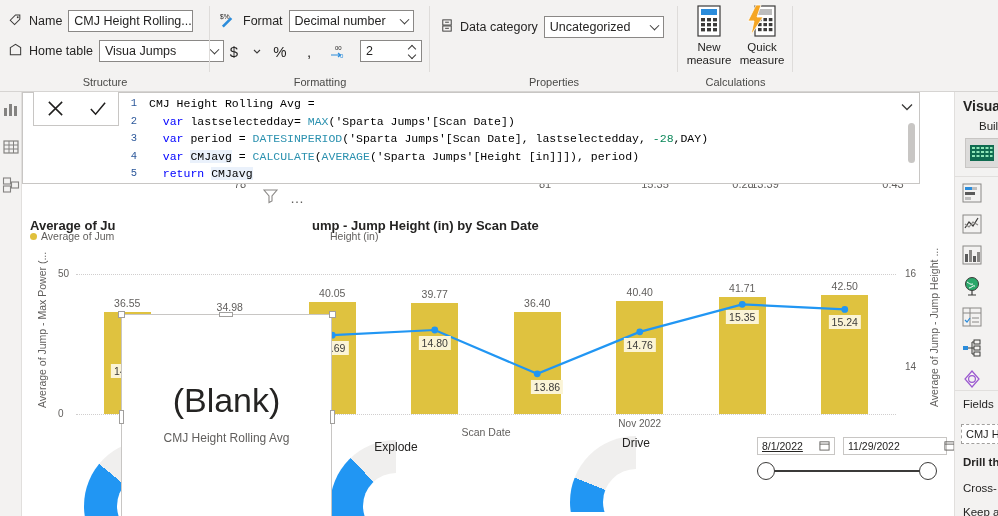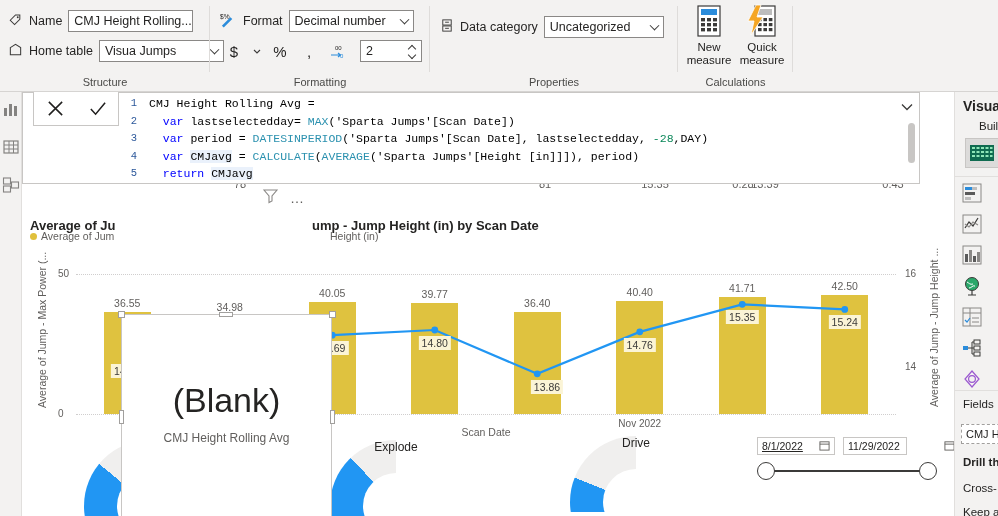--- a/index.html
+++ b/index.html
@@ -589,21 +589,21 @@
   <div id="dateslicer">
     <div class="dbox" style="left:0; width:78px;">
       <u>8/1/2022</u>
       <span style="margin-left:auto;">
         <svg width="11" height="11" viewBox="0 0 12 12">
             <rect x="1" y="2" width="10" height="9" fill="none" stroke="#605e5c" stroke-width="1"></rect>
             <path d="M1 4.5h10" stroke="#605e5c" stroke-width="1"></path>
           </svg>
       </span>
     </div>
-    <div class="dbox" style="left:86px; width:64px;gap:44px;">
+    <div class="dbox" style="left:86px; width:104px;gap:44px;">
       <span>11/29/2022</span>
       <span style="margin-left:auto;">
         <svg width="11" height="11" viewBox="0 0 12 12">
             <rect x="1" y="2" width="10" height="9" fill="none" stroke="#605e5c" stroke-width="1"></rect>
             <path d="M1 4.5h10" stroke="#605e5c" stroke-width="1"></path>
           </svg>
       </span>
     </div>
     <div class="track"></div>
     <div class="knob" style="left:0;"></div>

